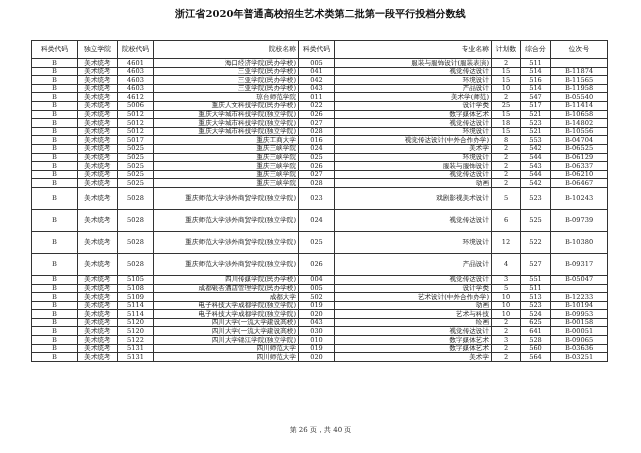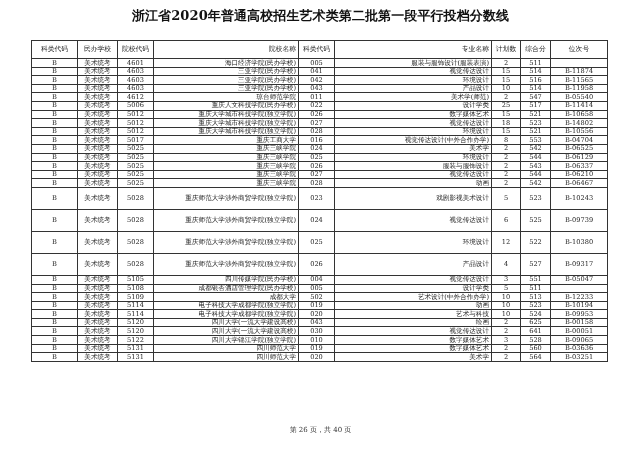--- a/index.html
+++ b/index.html
@@ -14,21 +14,21 @@
       overflow: hidden;
       font-family: "DejaVu Serif", "Liberation Serif", serif;
       color: #222;
     }
     .title {
       position: absolute;
       left: 0;
       top: 7px;
       width: 641px;
       text-align: center;
-      font-size: 13px;
+      font-size: 10px;
       font-weight: bold;
       letter-spacing: 0.1px;
       color: #111;
     }
     table.score-table {
       position: absolute;
       left: 31px;
       top: 40px;
       border-collapse: collapse;
       table-layout: fixed;
@@ -88,21 +88,21 @@
     <col style="width:145px">
     <col style="width:36px">
     <col style="width:157px">
     <col style="width:29px">
     <col style="width:30px">
     <col style="width:57px">
   </colgroup>
   <thead>
     <tr>
       <th class="c">科类代码</th>
-      <th class="c">民办学校</th>
+      <th class="c">独立学院</th>
       <th class="c">院校代码</th>
       <th class="l">院校名称</th>
       <th class="c">科类代码</th>
       <th class="l">专业名称</th>
       <th class="c">计划数</th>
       <th class="c">综合分</th>
       <th class="c">位次号</th>
     </tr>
   </thead>
   <tbody id="table-body">

